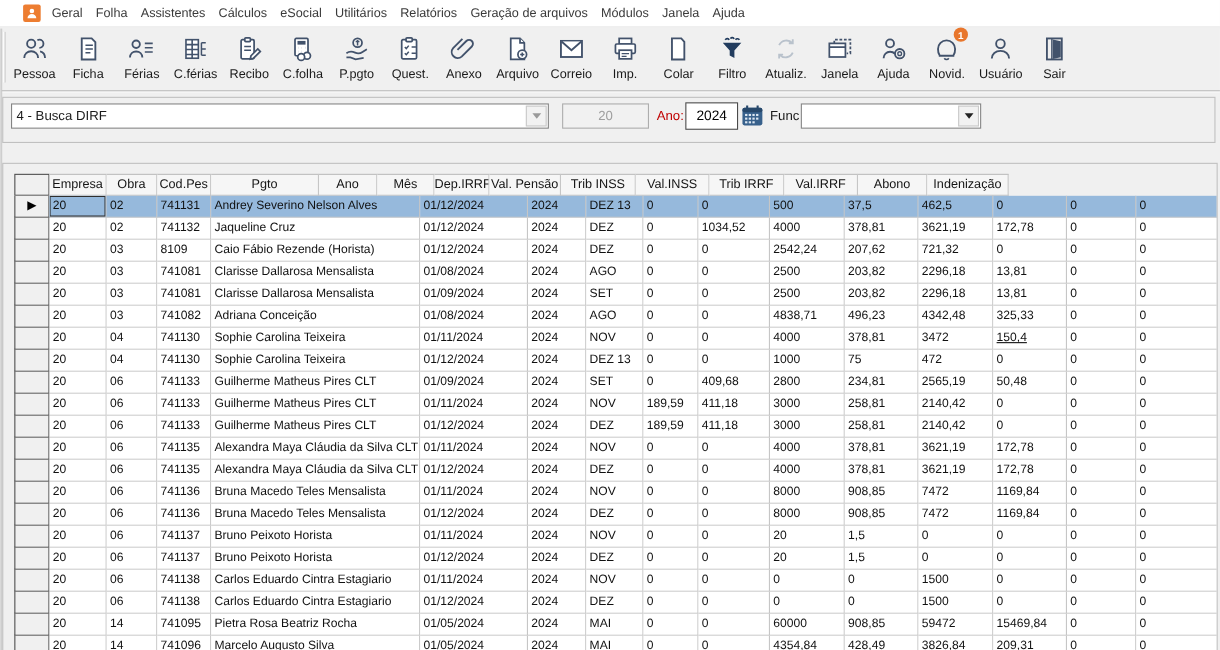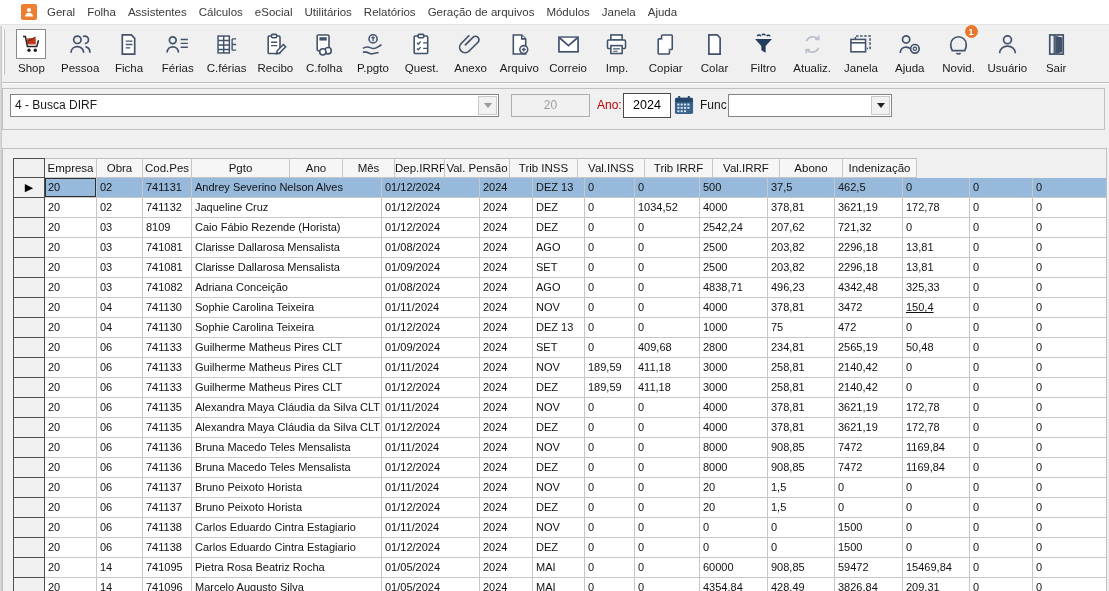--- a/index.html
+++ b/index.html
@@ -73,32 +73,20 @@
       <span class="menu-item">Módulos</span>
       <span class="menu-item">Janela</span>
       <span class="menu-item">Ajuda</span>
     </span>
 </div>
 
 <div class="toolbar">
   <span class="gripper"></span>
   <span id="toolbar-items" style="display:flex">
       <div class="tb-btn">
-        <span class="tb-icon boxed">
-          <svg viewBox="0 0 24 24" fill="none">
-            <rect x="8.2" y="6.2" width="8.6" height="6.2" fill="#c23a1e"></rect>
-            <path d="M8.5 9.5l8-4.5" stroke="#7d2413" stroke-width="1.3"></path>
-            <path d="M4 4.5h2.4l2 10h9.4l1.7-6.3" stroke="#222" stroke-width="1.5"></path>
-            <circle cx="10" cy="18.3" r="1.7" fill="#222"></circle>
-            <circle cx="16.3" cy="18.3" r="1.7" fill="#222"></circle>
-          </svg>
-        </span>
-        <span class="tb-label">Shop</span>
-      </div>
-      <div class="tb-btn">
         <span class="tb-icon">
           <svg viewBox="0 0 24 24" fill="none" stroke="currentColor" stroke-width="1.5">
             <circle cx="9.2" cy="7.8" r="3.3"></circle>
             <path d="M3.6 19.3c0-3.2 2.4-5.4 5.6-5.4 3.1 0 5.6 2.2 5.6 5.4"></path>
             <path d="M14.2 4.9c.5-.2 1-.4 1.6-.4a3.3 3.3 0 110 6.6"></path>
             <path d="M16.4 13.9c2.4.6 4 2.6 4 5.4"></path>
           </svg>
         </span>
         <span class="tb-label">Pessoa</span>
       </div>
@@ -207,29 +195,20 @@
       <div class="tb-btn">
         <span class="tb-icon">
           <svg viewBox="0 0 24 24" fill="#fff" stroke="currentColor" stroke-width="1.4">
             <rect x="7" y="3.5" width="10" height="4.5"></rect>
             <rect x="4" y="8" width="16" height="7.5" rx="1"></rect>
             <rect x="7" y="13" width="10" height="7"></rect>
             <path d="M9 15.8h6M9 18h4" stroke-width="1.1"></path>
           </svg>
         </span>
         <span class="tb-label">Imp.</span>
-      </div>
-      <div class="tb-btn">
-        <span class="tb-icon">
-          <svg viewBox="0 0 24 24" fill="#fff" stroke="currentColor" stroke-width="1.4">
-            <rect x="8.5" y="3.5" width="9.5" height="13" rx="0.8"></rect>
-            <path d="M8.5 7H6.3a.8.8 0 00-.8.8v11.9c0 .4.4.8.8.8h8.4a.8.8 0 00.8-.8V17"></path>
-          </svg>
-        </span>
-        <span class="tb-label">Copiar</span>
       </div>
       <div class="tb-btn">
         <span class="tb-icon">
           <svg viewBox="0 0 24 24" fill="#fff" stroke="currentColor" stroke-width="1.5">
             <path d="M7 3.5h7.5l2.5 2.7v14.3H7z"></path>
           </svg>
         </span>
         <span class="tb-label">Colar</span>
       </div>
       <div class="tb-btn">

